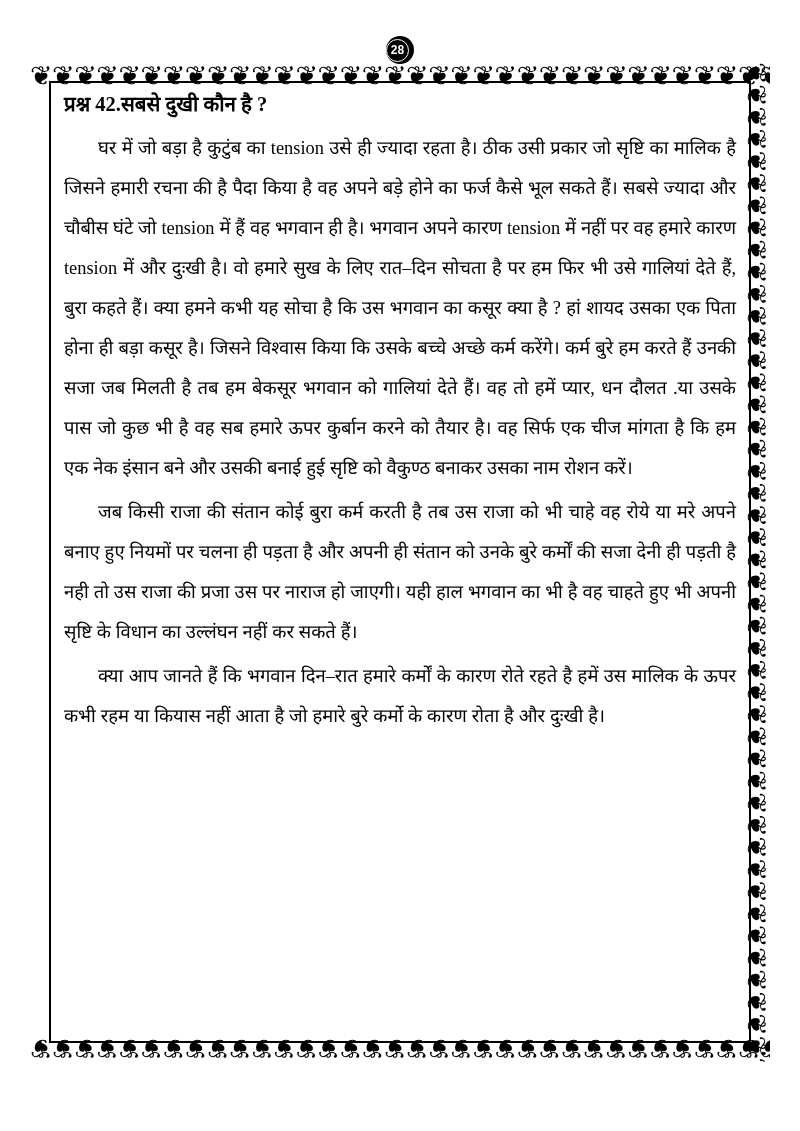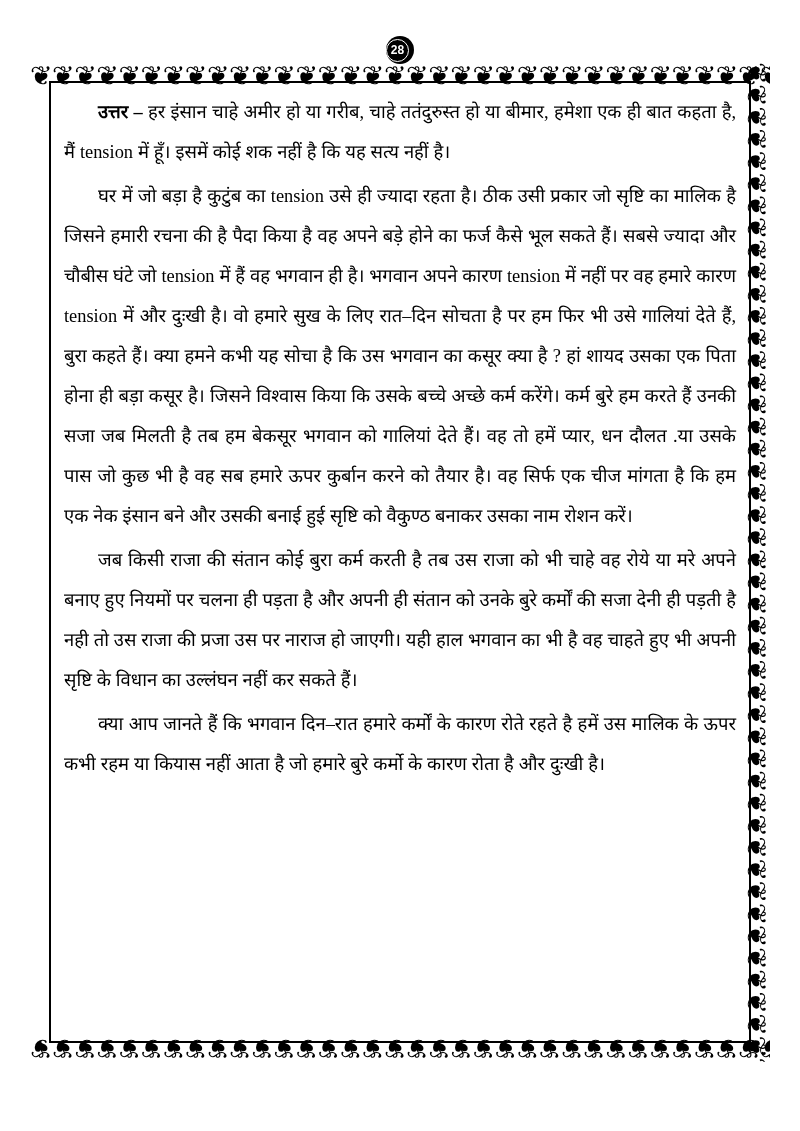--- a/index.html
+++ b/index.html
@@ -146,22 +146,22 @@
       
     </div>
 
     <div class="orn orn-right">
       <span class="vstack">❦❦❦❦❦❦❦❦❦❦❦❦❦❦❦❦❦❦❦❦❦❦❦❦❦❦❦❦❦❦❦❦❦❦❦❦❦❦❦❦❦❦❦❦❦❦</span>
     </div>
 
     <div class="rule"></div>
 
     <div class="content">
+      <h1 class="title">प्रश्न 42.सबसे दुखी कौन है ?</h1>
       <div>
-          <p class="para"><b>उत्तर –</b> हर इंसान चाहे अमीर हो या गरीब, चाहे ततंदुरुस्त हो या बीमार, हमेशा एक ही बात कहता है, मैं tension में हूँ। इसमें कोई शक नहीं है कि यह सत्य नहीं है।</p>
           <p class="para">घर में जो बड़ा है कुटुंब का tension उसे ही ज्यादा रहता है। ठीक उसी प्रकार जो सृष्टि का मालिक है जिसने हमारी रचना की है पैदा किया है वह अपने बड़े होने का फर्ज कैसे भूल सकते हैं। सबसे ज्यादा और चौबीस  घंटे जो tension में हैं वह भगवान ही है। भगवान अपने कारण tension में नहीं पर वह हमारे कारण tension  में और दुःखी है। वो हमारे सुख के लिए रात–दिन सोचता है पर हम फिर भी उसे गालियां देते हैं, बुरा कहते हैं। क्या हमने कभी यह सोचा है कि उस भगवान का कसूर क्या है ? हां शायद उसका एक  पिता होना ही बड़ा कसूर है। जिसने विश्वास किया कि उसके बच्चे अच्छे कर्म करेंगे। कर्म बुरे हम करते हैं उनकी सजा जब मिलती है तब हम बेकसूर भगवान को गालियां देते हैं। वह तो हमें प्यार, धन दौलत .या उसके पास जो कुछ भी है वह सब हमारे ऊपर कुर्बान करने को तैयार है। वह सिर्फ एक चीज मांगता है कि हम एक नेक इंसान बने और उसकी बनाई हुई सृष्टि को वैकुण्ठ बनाकर उसका नाम रोशन करें।</p>
           <p class="para">जब किसी राजा की संतान कोई बुरा कर्म करती है तब उस राजा को भी चाहे वह रोये या मरे अपने बनाए हुए नियमों पर चलना ही पड़ता है और अपनी ही संतान को उनके बुरे कर्मों की सजा देनी ही पड़ती है नही तो उस राजा की प्रजा उस पर नाराज हो जाएगी। यही हाल भगवान का भी है वह चाहते हुए भी अपनी सृष्टि के विधान का उल्लंघन नहीं कर सकते हैं।</p>
           <p class="para">क्या आप जानते हैं कि भगवान दिन–रात हमारे कर्मों के कारण रोते रहते है हमें उस मालिक के ऊपर कभी रहम या कियास नहीं आता है जो हमारे बुरे कर्मो के कारण रोता है और दुःखी है।</p>
         </div>
     </div>
 
     <div class="page-badge">
       <div class="badge-circle">
         <div class="badge-inner">28</div>
       </div>

